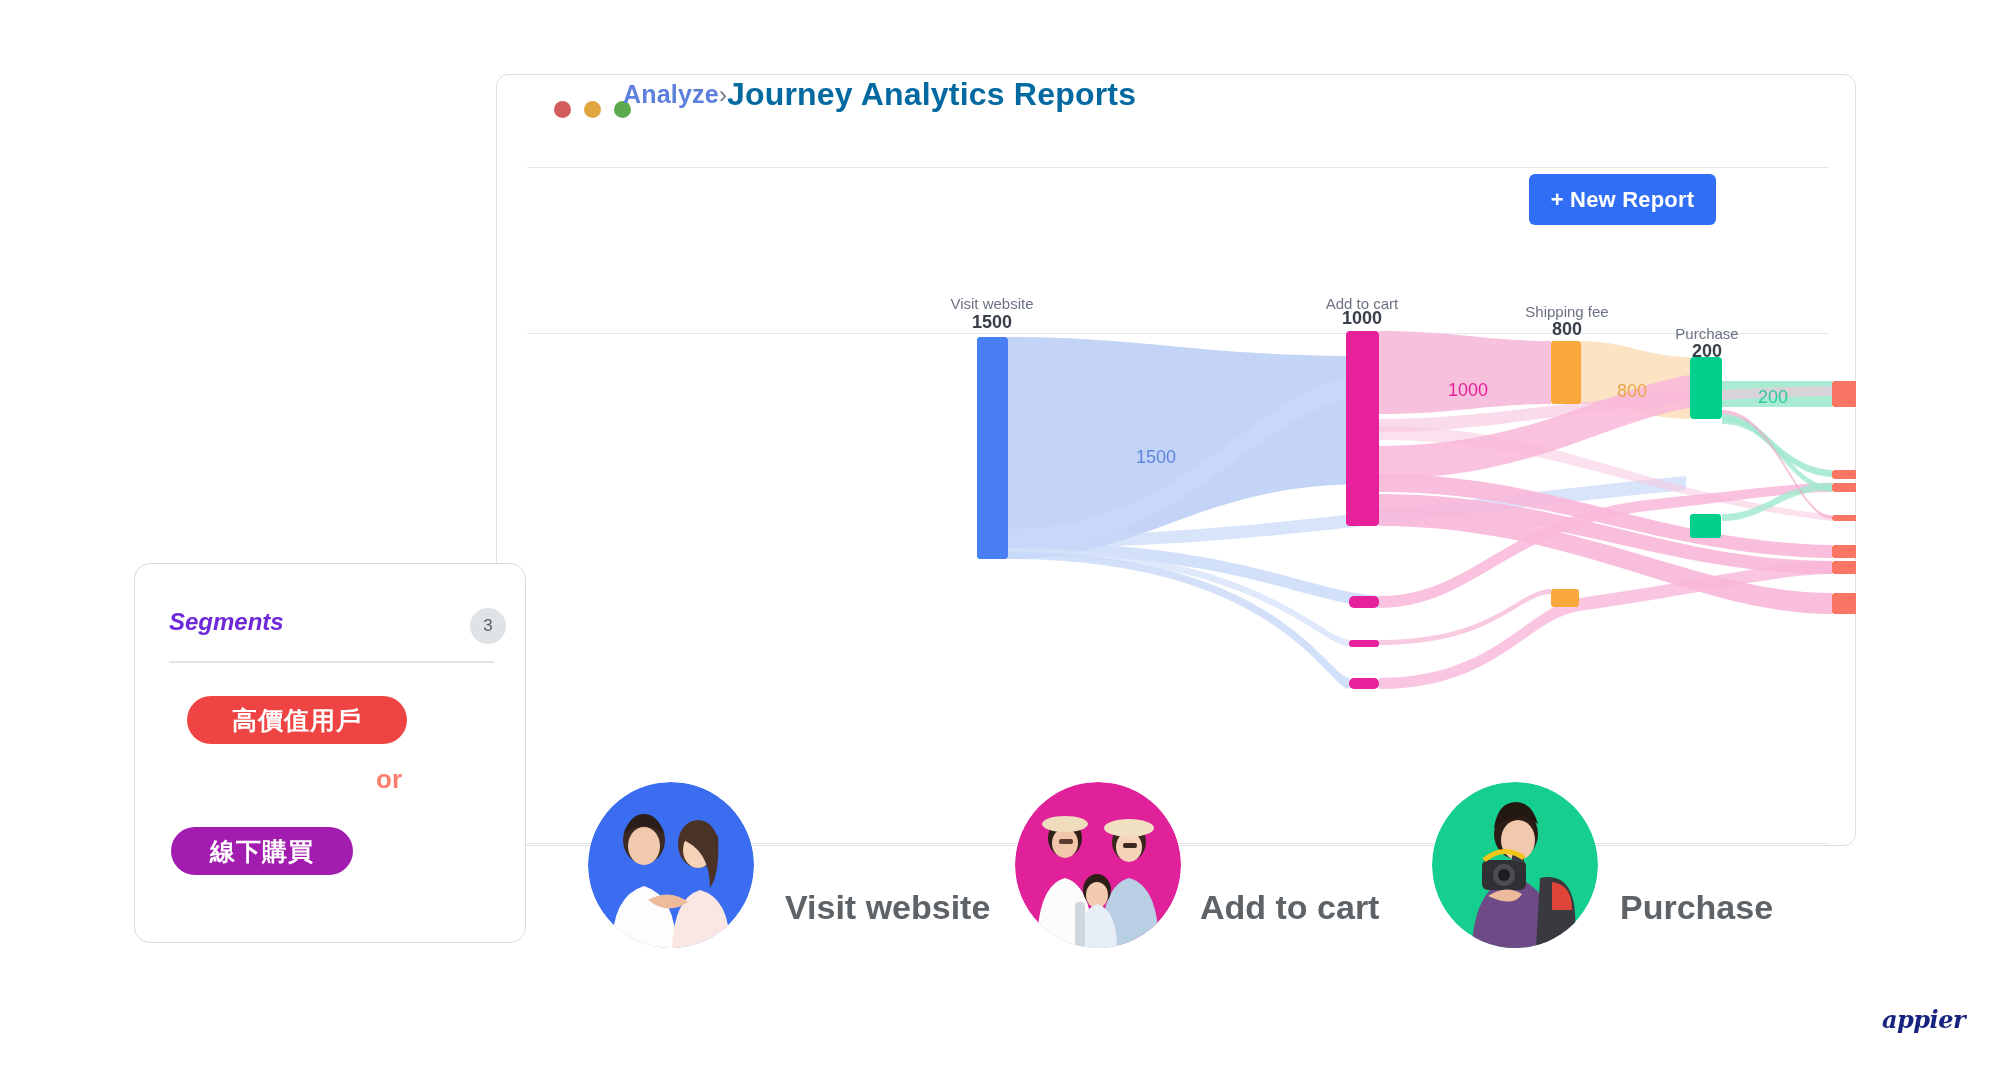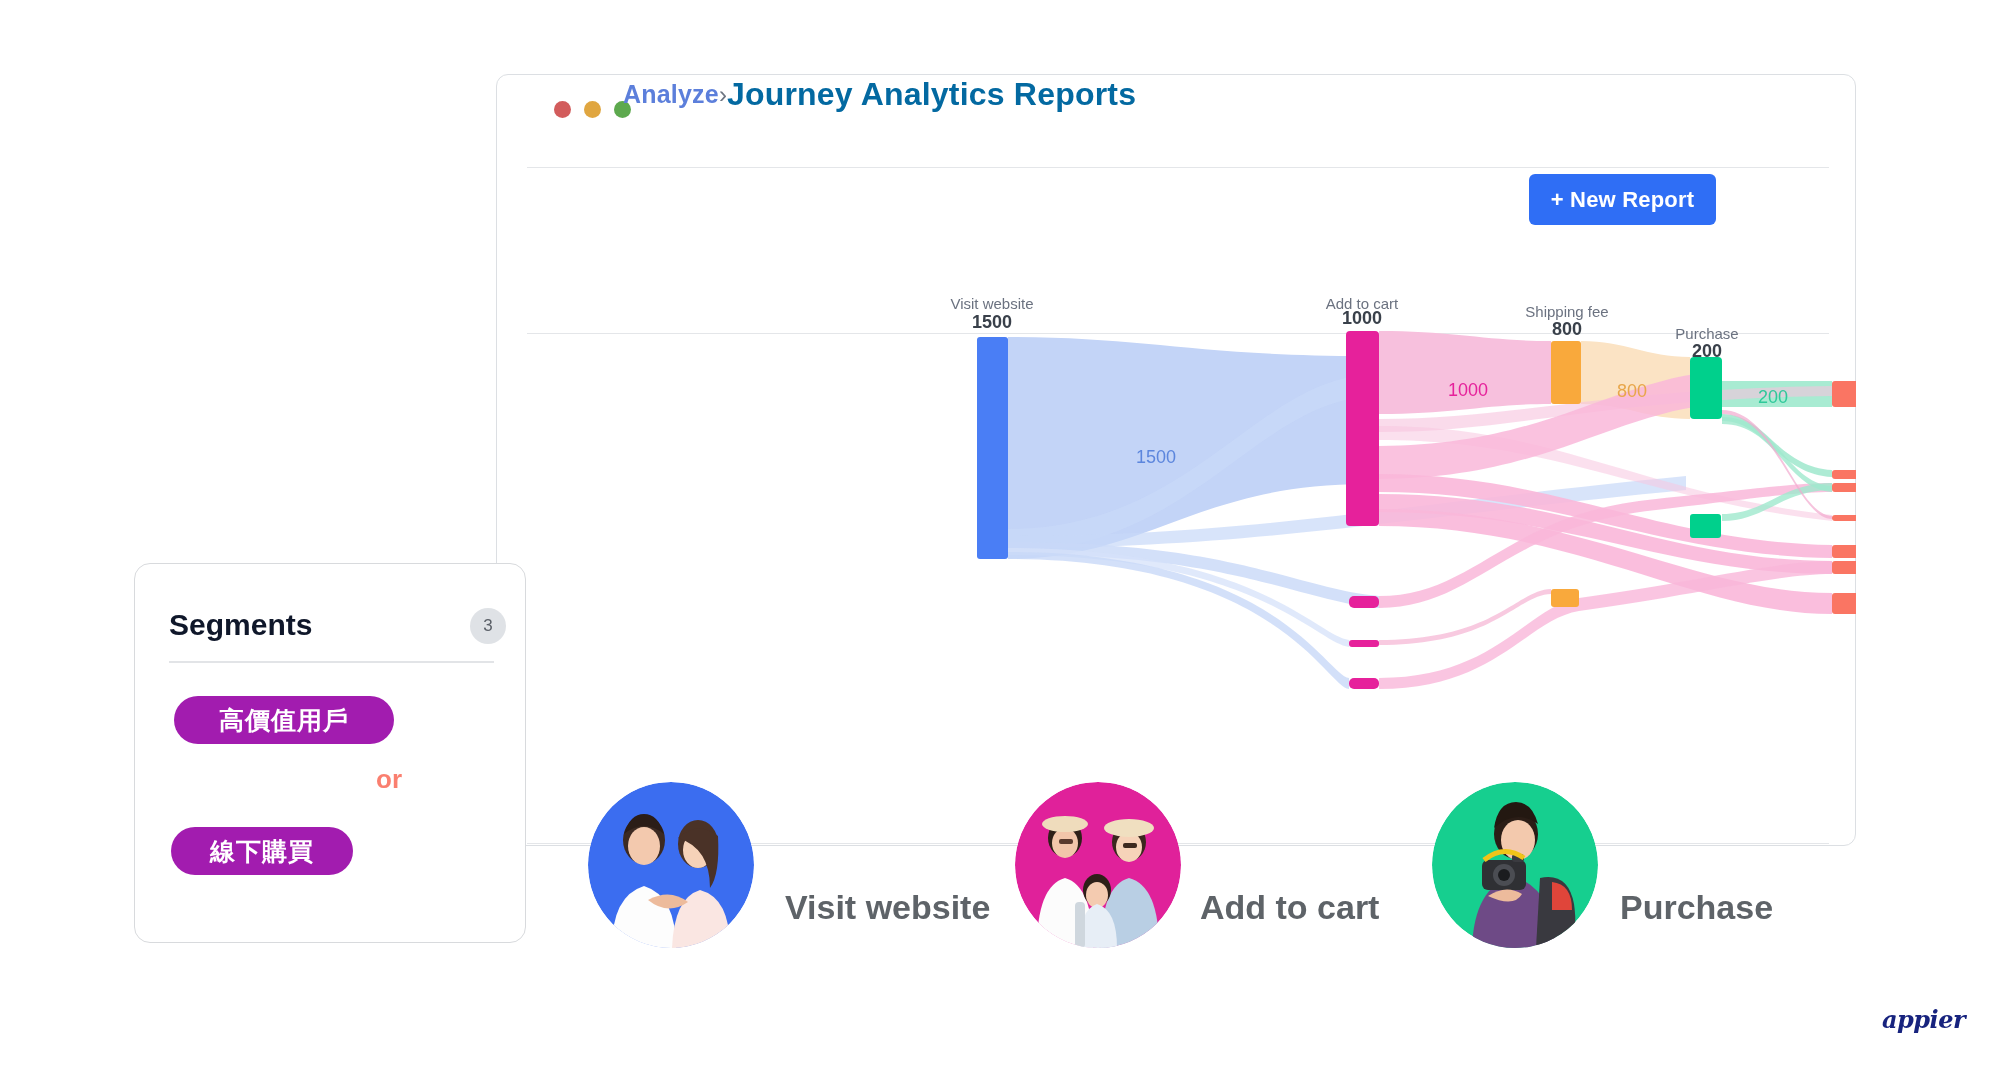--- a/index.html
+++ b/index.html
@@ -65,40 +65,40 @@
   
   .segments-panel {
     position: absolute; left: 134px; top: 563px;
     width: 392px; height: 380px;
     background: #ffffff;
     border: 1px solid #d8dadd;
     border-radius: 16px;
   }
   .seg-title {
     position: absolute; left: 34px; top: 44px;
-    font-size: 30px; font-weight: bold; color: #0f172a;
+    font-size: 24px; font-weight: bold; color: #6d28d9; font-style: italic;
   }
   .seg-badge {
     position: absolute; left: 335px; top: 44px;
     width: 36px; height: 36px; border-radius: 50%;
     background: #dfe2e6; color: #5b6068;
     font-size: 17px; display: flex; align-items: center; justify-content: center;
   }
   .seg-divider {
     position: absolute; left: 34px; top: 97px;
     width: 325px; height: 2px; background: #e2e4e7;
   }
   .pill {
     position: absolute; height: 48px;
     border-radius: 24px;
     display: flex; align-items: center; justify-content: center;
     color: #fff; font-size: 25px; font-weight: bold;
     cursor: pointer; letter-spacing: 1px;
   }
-  .pill.p1 { left: 39px; top: 132px; width: 220px; background: #a21caf; }
+  .pill.p1 { left: 52px; top: 132px; width: 220px; background: #ef4444; }
   .pill.p2 { left: 36px; top: 190px; width: 182px; background: #fa8072; }
   .pill.p3 { left: 36px; top: 263px; width: 182px; background: #a21caf; }
   .or-text {
     position: absolute; left: 241px; top: 200px;
     font-size: 26px; font-weight: bold; color: #fa7f6f; text-align: right;
   }
   .persona-circle {
     position: absolute; width: 166px; height: 166px; border-radius: 50%;
     overflow: hidden;
   }

